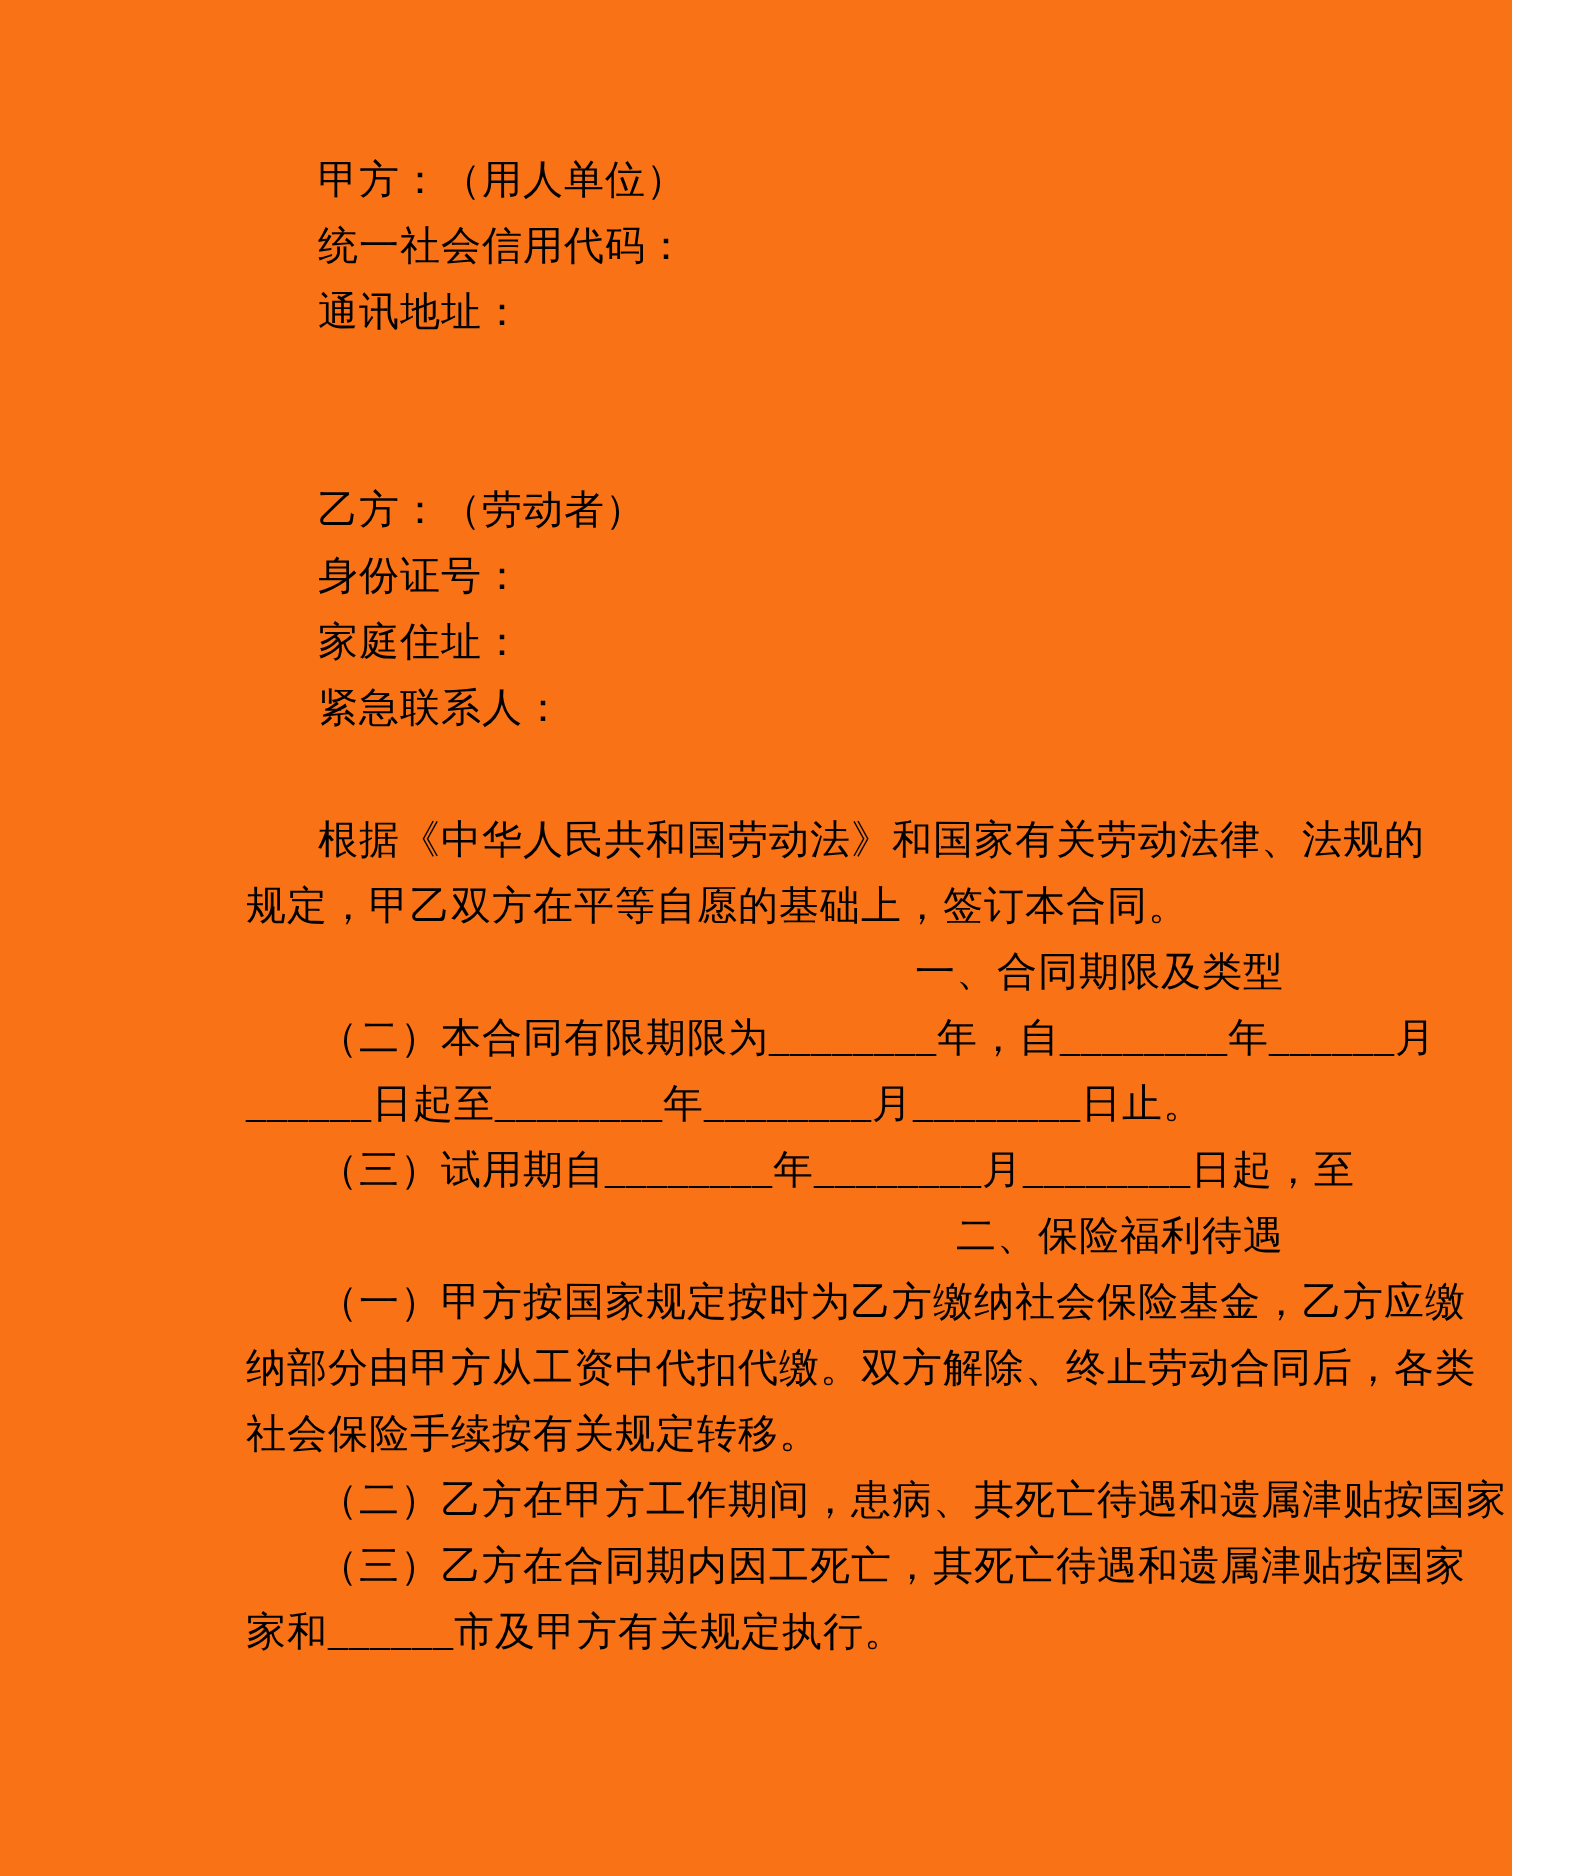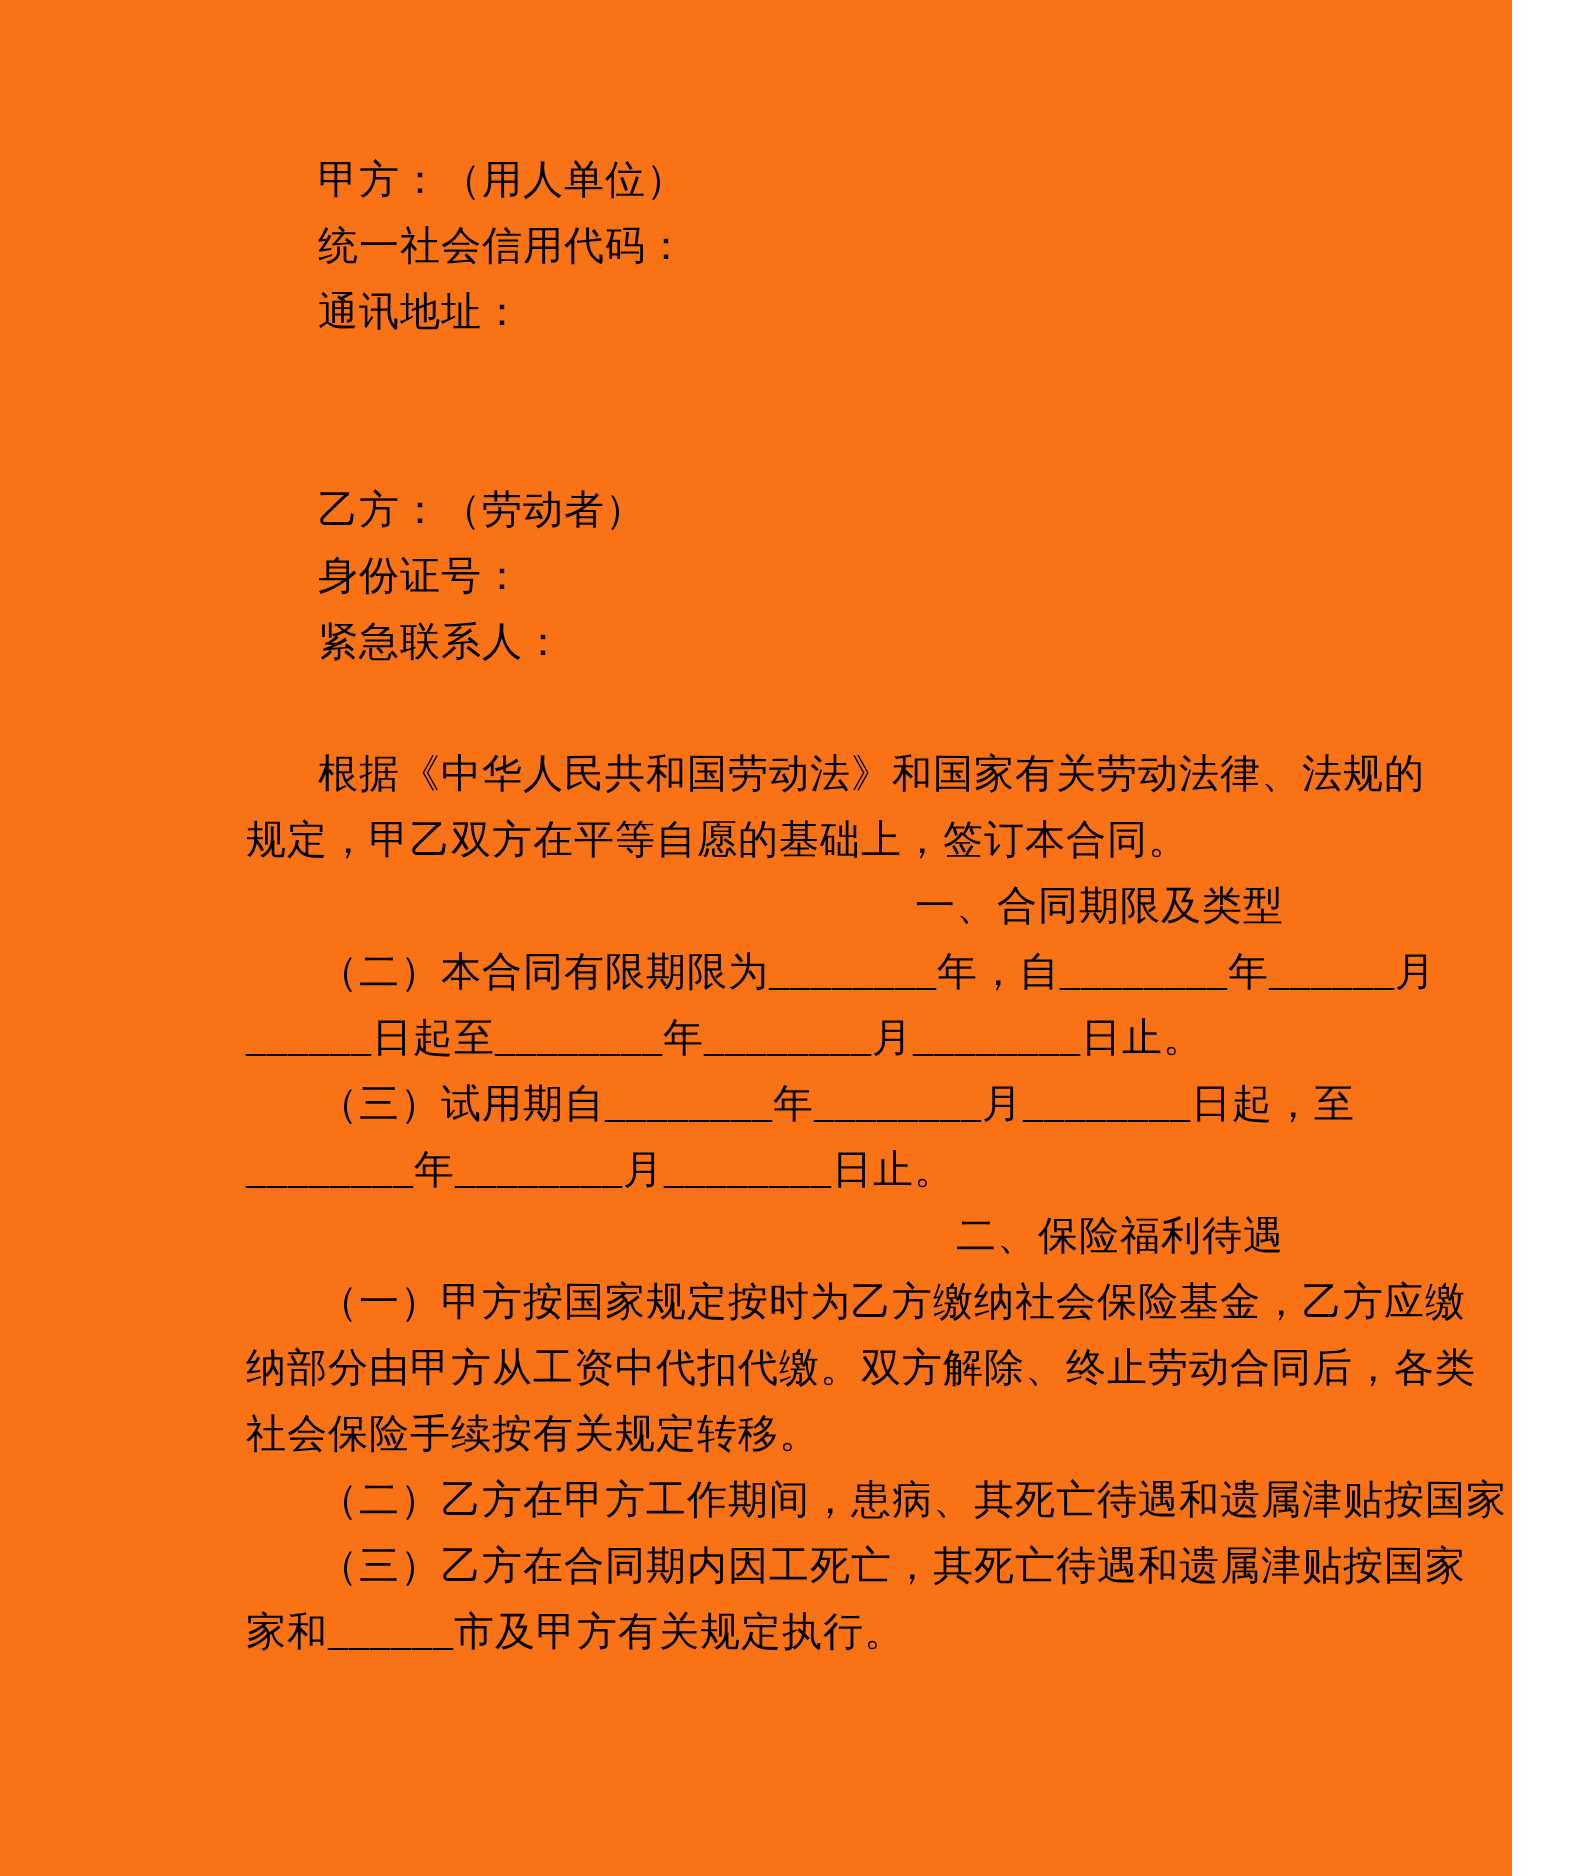--- a/index.html
+++ b/index.html
@@ -36,29 +36,29 @@
 
 <div class="page">
   <div>
       <div class="line indent">甲方：（用人单位）</div>
       <div class="line indent">统一社会信用代码：</div>
       <div class="line indent">通讯地址：</div>
       <div class="line blank"></div>
       <div class="line blank"></div>
       <div class="line indent">乙方：（劳动者）</div>
       <div class="line indent">身份证号：</div>
+      <div class="line indent">家庭住址：</div>
       <div class="line indent">紧急联系人：</div>
       <div class="line blank"></div>
       <div class="line indent">根据《中华人民共和国劳动法》和国家有关劳动法律、法规的</div>
       <div class="line flush">规定，甲乙双方在平等自愿的基础上，签订本合同。</div>
       <div class="line heading">一、合同期限及类型</div>
       <div class="line indent">（二）本合同有限期限为________年，自________年______月</div>
       <div class="line flush">______日起至________年________月________日止。</div>
       <div class="line indent">（三）试用期自________年________月________日起，至</div>
-      <div class="line flush">________年________月________日止。</div>
       <div class="line heading">二、保险福利待遇</div>
       <div class="line indent">（一）甲方按国家规定按时为乙方缴纳社会保险基金，乙方应缴</div>
       <div class="line flush">纳部分由甲方从工资中代扣代缴。双方解除、终止劳动合同后，各类</div>
       <div class="line flush">社会保险手续按有关规定转移。</div>
       <div class="line indent">（二）乙方在甲方工作期间，患病、其死亡待遇和遗属津贴按国家</div>
       <div class="line indent">（三）乙方在合同期内因工死亡，其死亡待遇和遗属津贴按国家</div>
       <div class="line flush">家和______市及甲方有关规定执行。</div>
     </div>
 </div>
 

